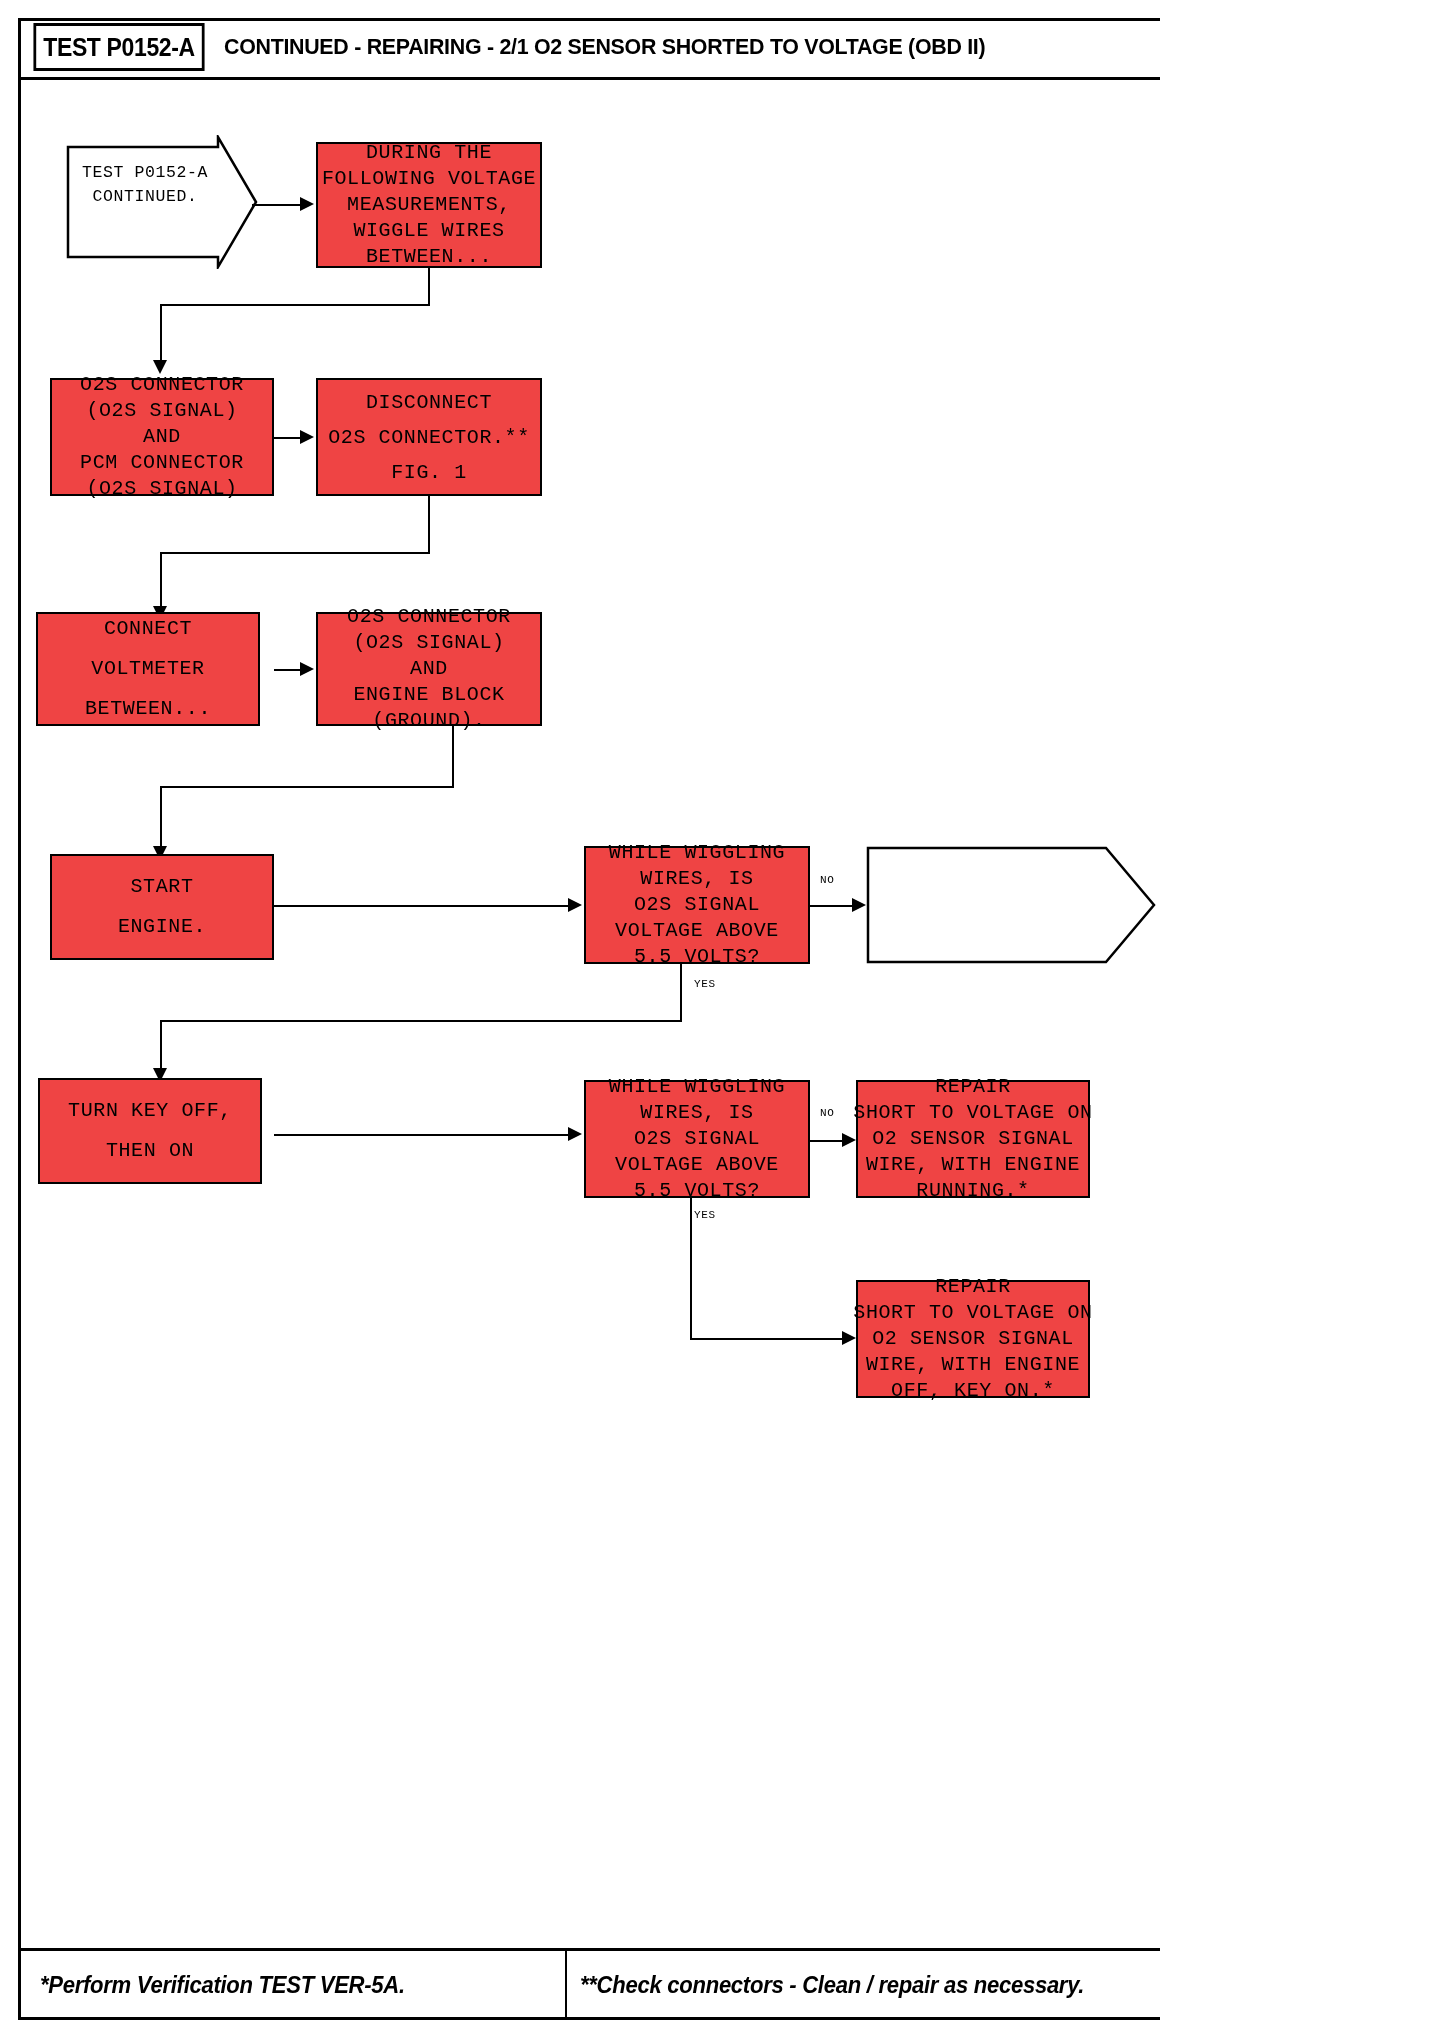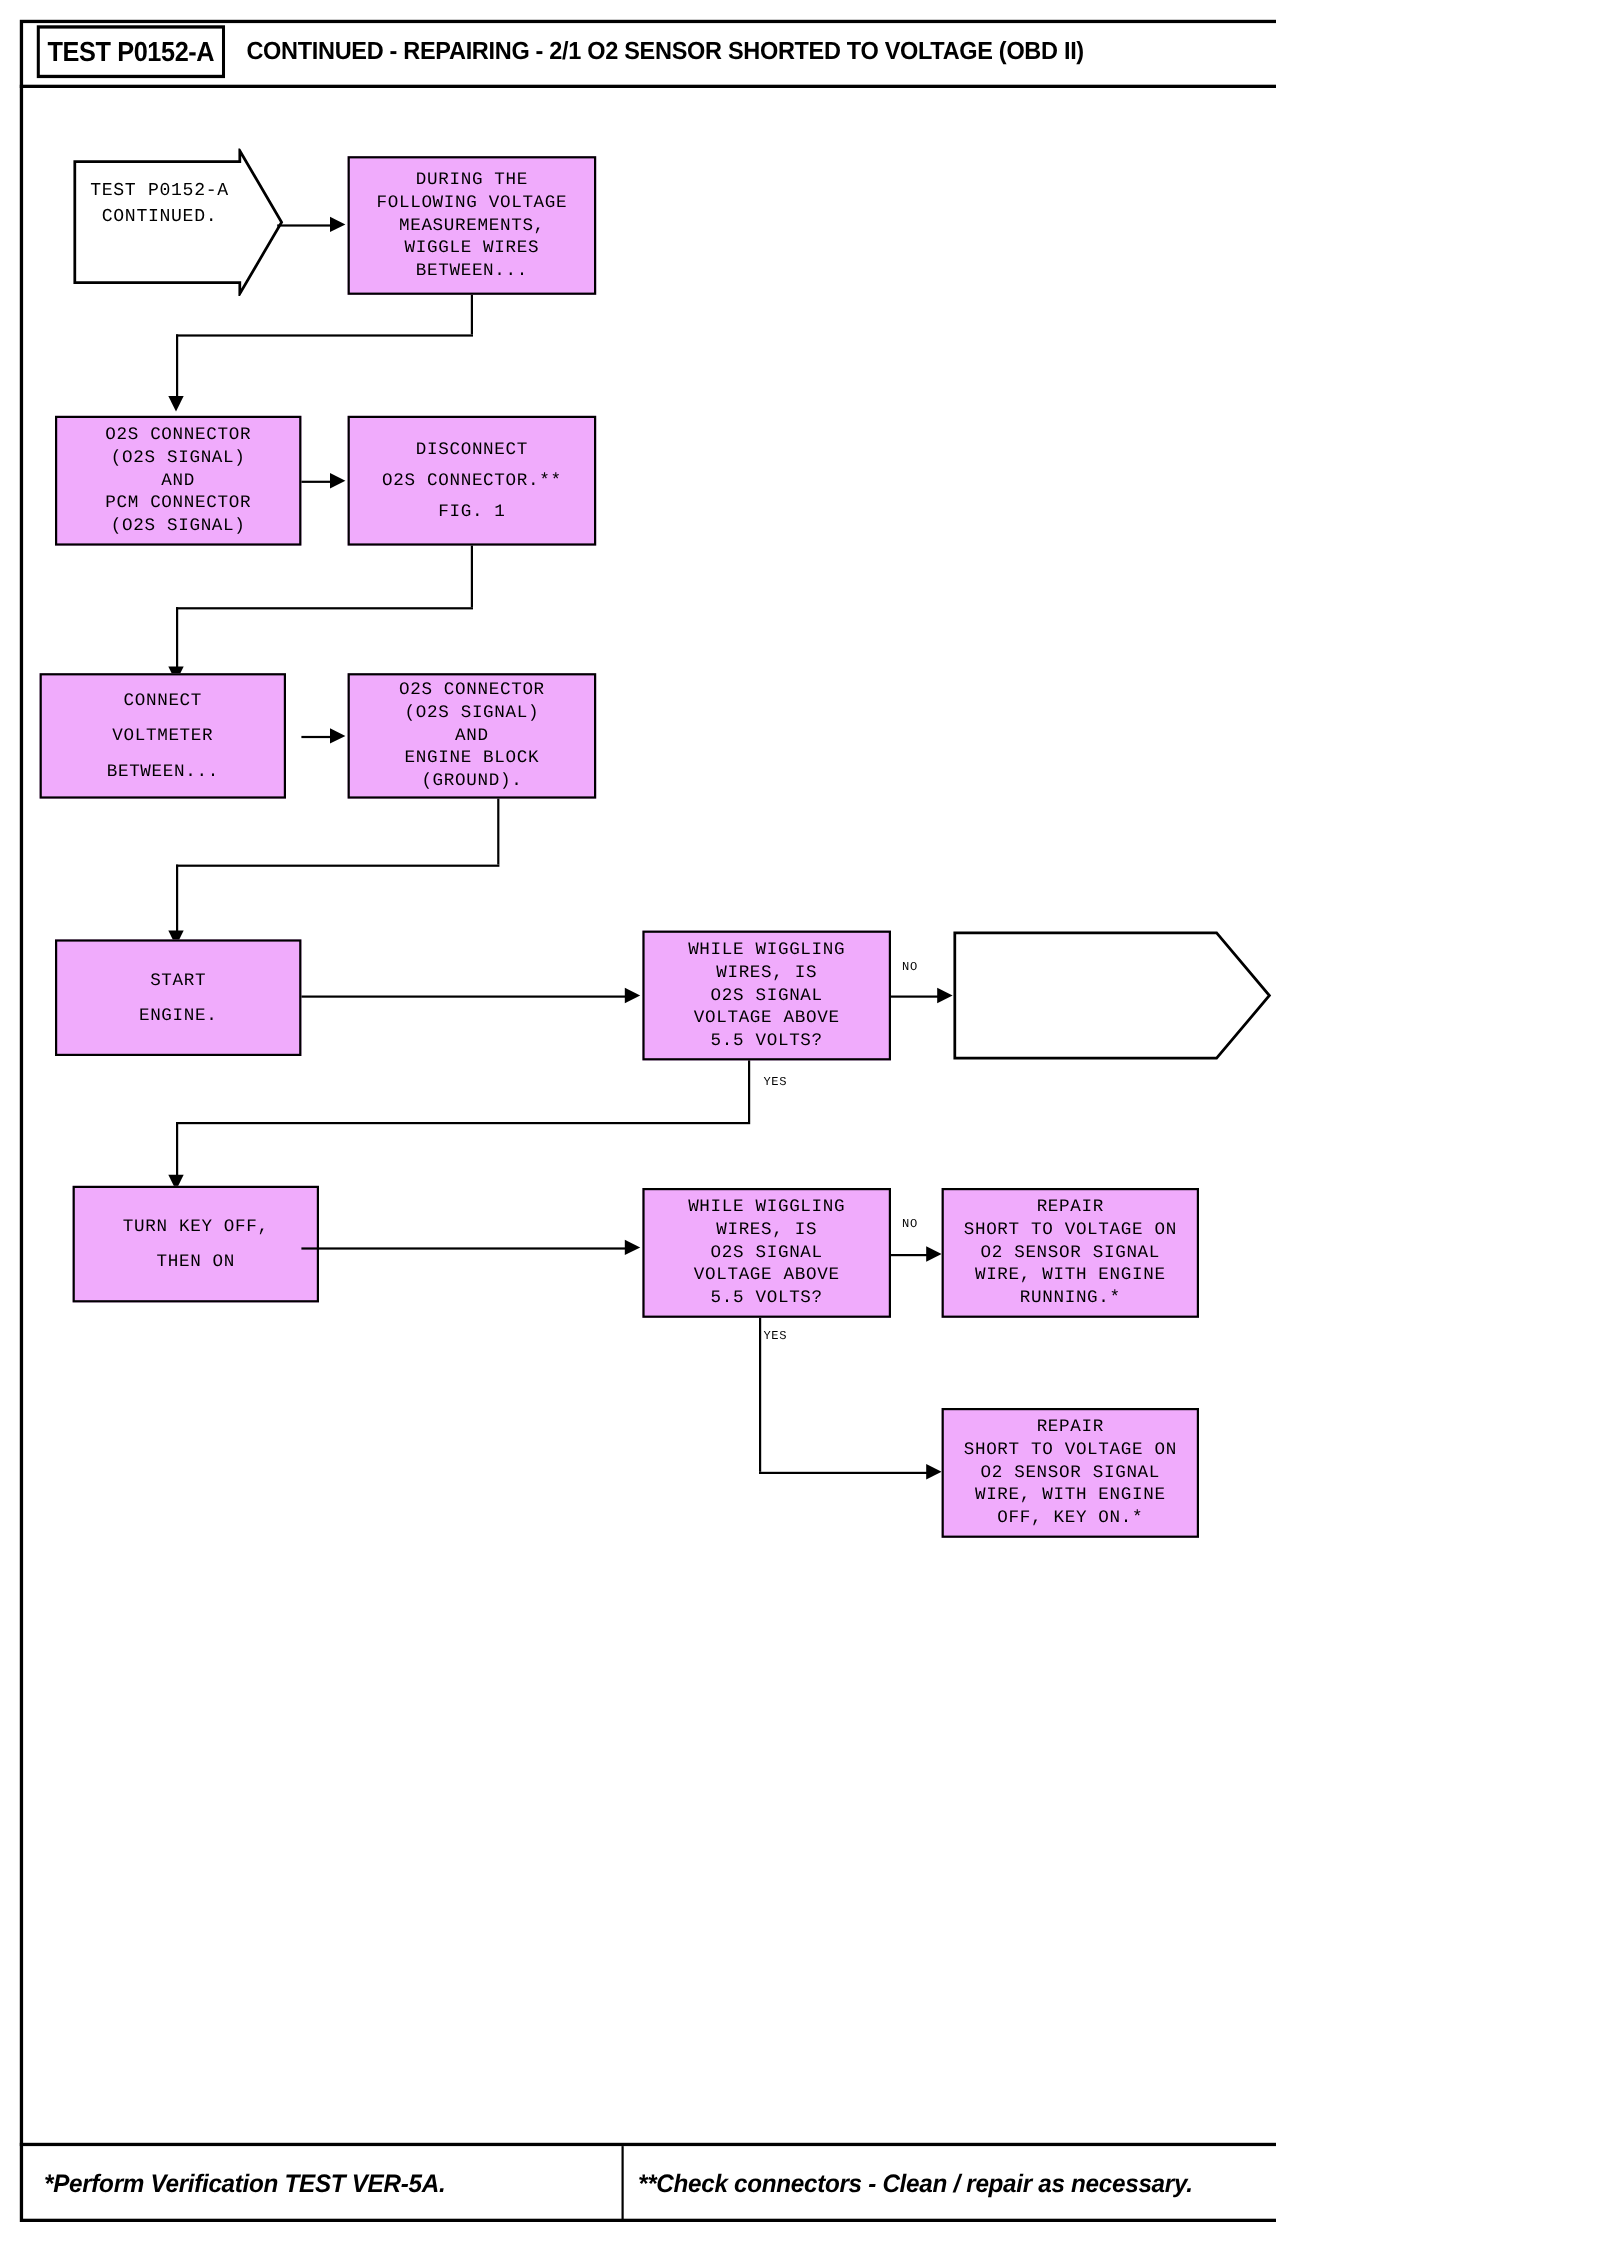--- a/index.html
+++ b/index.html
@@ -68,27 +68,27 @@
     transform: scaleX(0.95);
     transform-origin: left center;
     white-space: nowrap;
   }
 
   
   .node {
     position: absolute;
     box-sizing: border-box;
     border: 2.5px solid #000;
-    background: #f0abfc;
+    background: #ef4444;
     display: flex;
     flex-direction: column;
     align-items: center;
     justify-content: center;
     font-family: "Liberation Mono", "DejaVu Sans Mono", monospace;
-    font-size: 16px;
+    font-size: 20px;
     line-height: 1.30;
     letter-spacing: 0.6px;
     text-align: center;
     color: #000;
     white-space: pre;
   }
   .node.loose { line-height: 2.0; }
   .node.spaced { line-height: 1.75; text-align: center; }
 
   
@@ -261,21 +261,21 @@
   <svg class="pent" style="left:866px; top:846px; width:290px; height:118px; background:none;" viewBox="0 0 290 118" preserveAspectRatio="none">
     <polygon points="2,2 240,2 288,59 240,116 2,116" fill="#fff" stroke="#000" stroke-width="2.5"></polygon>
   </svg>
 
   <div class="branch-label" style="left:694px; top:978px;">YES</div>
   <div class="ln-v" style="left:680px; top:964px; height:56px;"></div>
   <div class="ln-h" style="left:160px; top:1020px; width:522px;"></div>
   <div class="ln-v" style="left:160px; top:1020px; height:50px;"></div>
   <div class="arrow-d" style="left:153px; top:1068px;"></div>
 
-  <div class="node loose" style="left:66px; top:1078px; width:224px; height:106px;">TURN KEY OFF,
+  <div class="node loose" style="left:38px; top:1078px; width:224px; height:106px;">TURN KEY OFF,
 THEN ON</div>
 
   <div class="node" style="left:584px; top:1080px; width:226px; height:118px;">WHILE WIGGLING
 WIRES, IS
 O2S SIGNAL
 VOLTAGE ABOVE
 5.5 VOLTS?</div>
 
   <div class="ln-h" style="left:274px; top:1134px; width:296px;"></div>
   <div class="arrow-r" style="left:568px; top:1127px;"></div>

